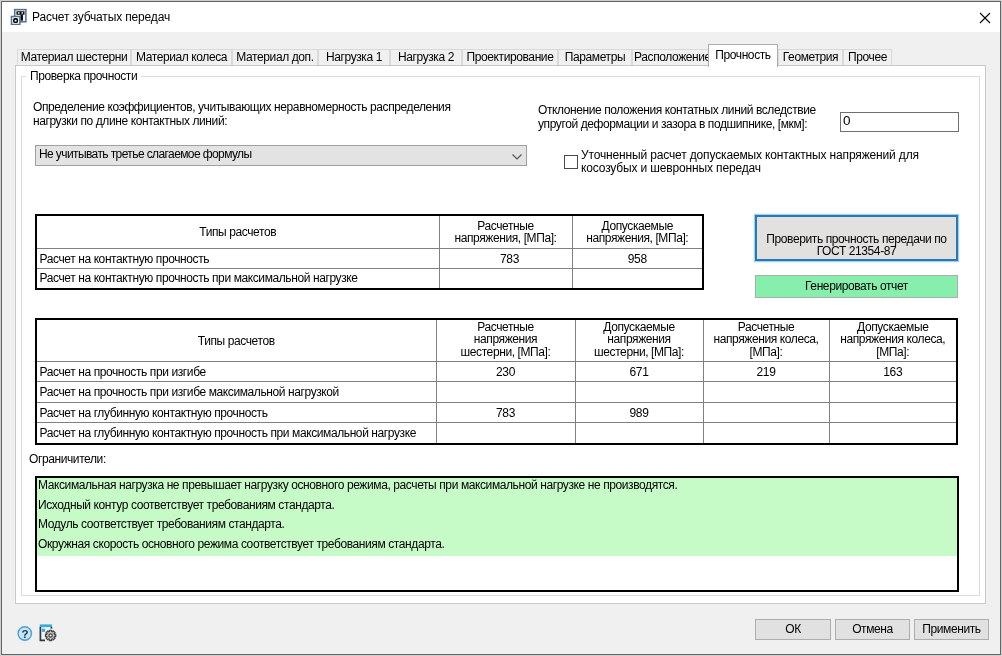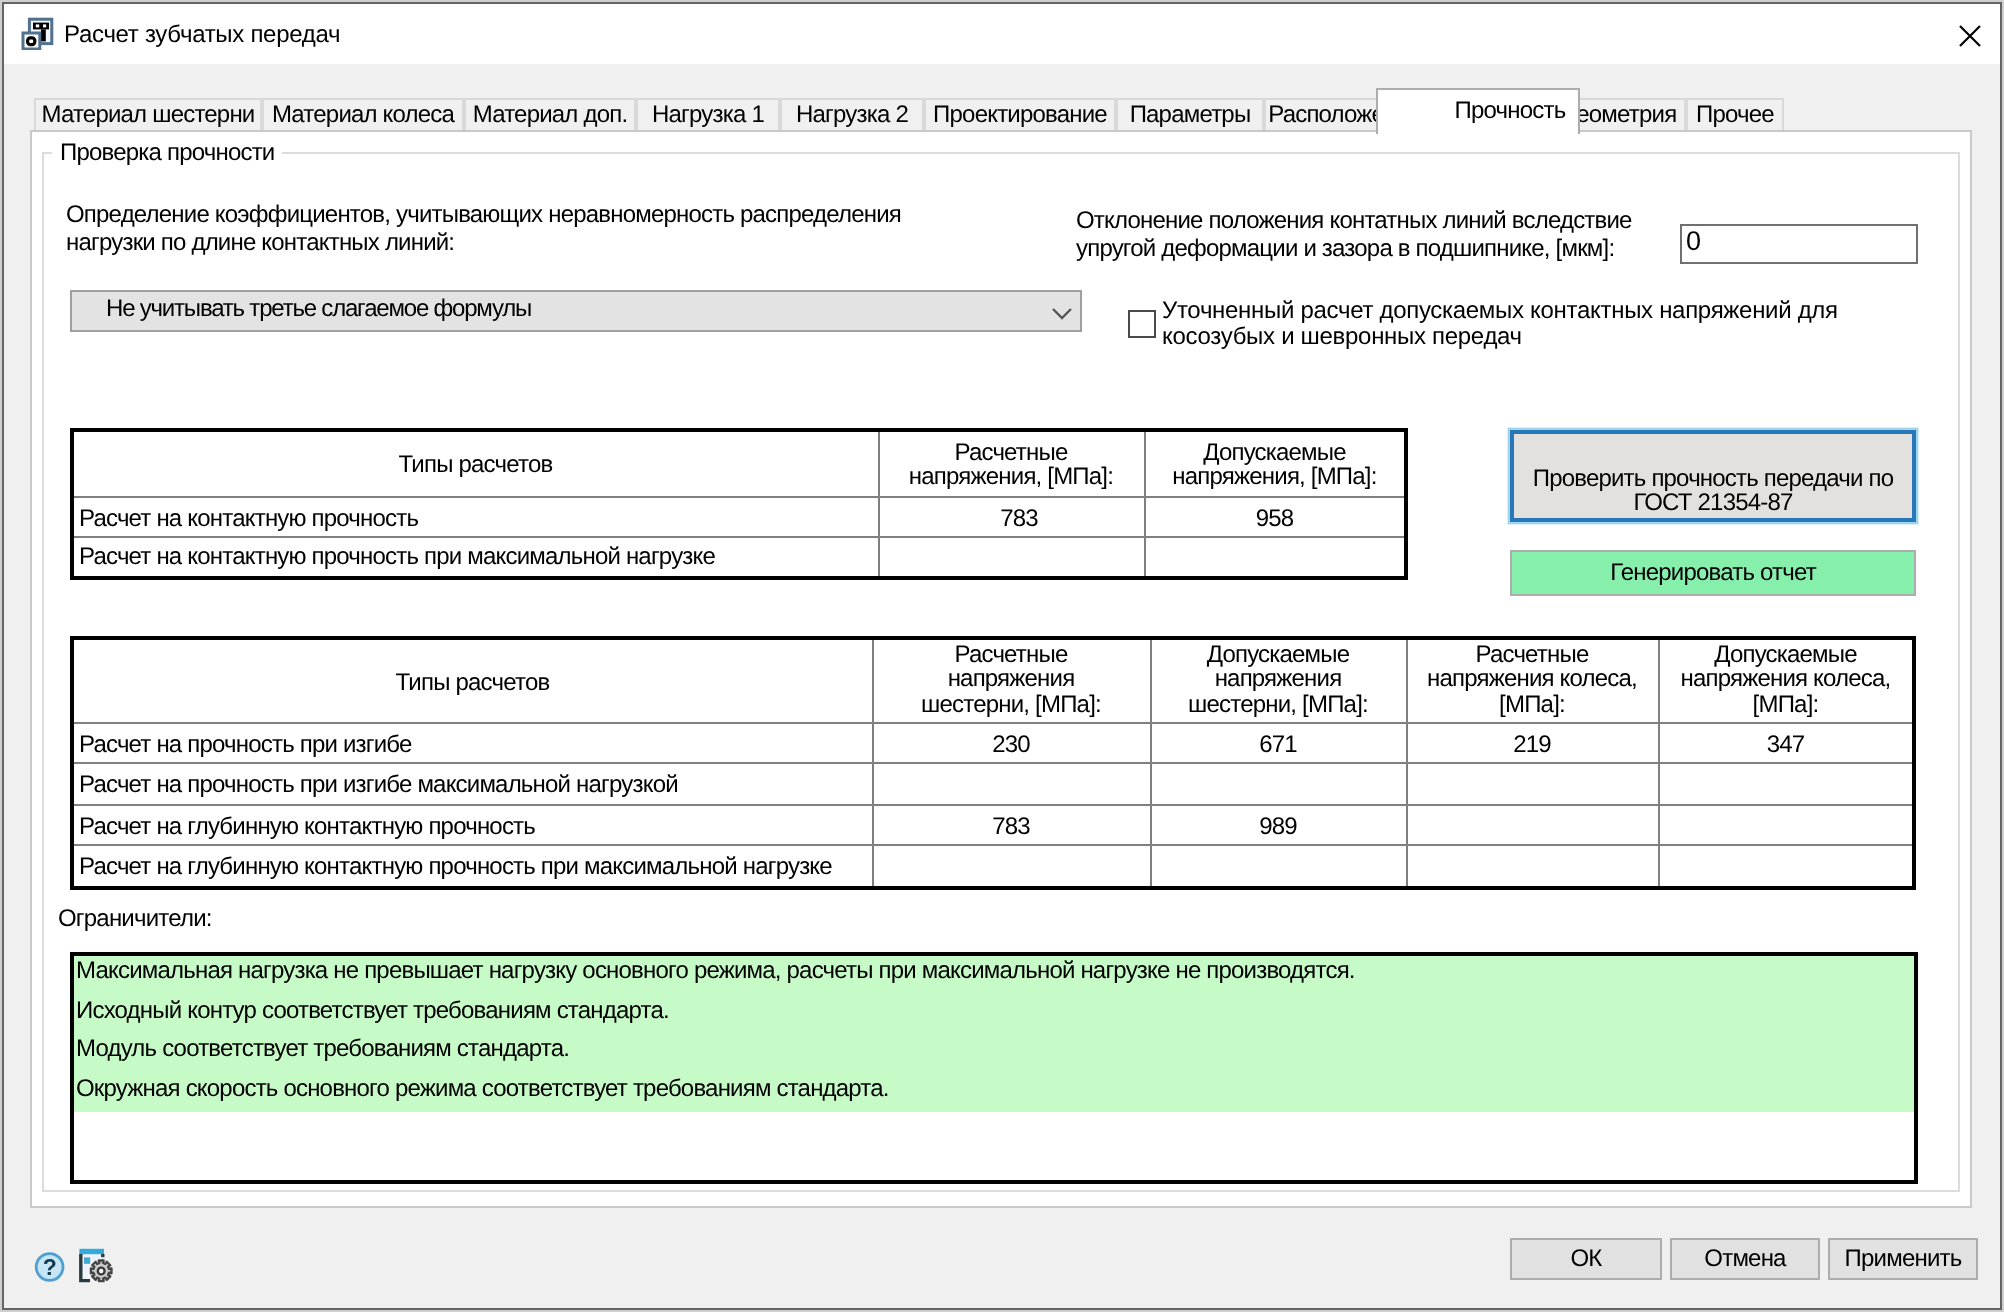--- a/index.html
+++ b/index.html
@@ -14,21 +14,21 @@
 .tab{top:47px;height:15px;background:#f0f0f0;border:1px solid #d9d9d9;border-bottom:none;
   text-align:center;line-height:15px;z-index:2;}
 #tabactive{top:42px;height:22px;background:#fff;border:1px solid #acacac;border-bottom:none;
   text-align:center;line-height:20px;z-index:5;}
 #page{left:13px;top:63px;width:969px;height:537px;background:#fff;border:1px solid #c9c9c9;z-index:1;}
 #groupbox{left:5px;top:10px;width:957px;height:518px;border:1px solid #dcdcdc;}
 #grouplabel{left:10px;top:3px;background:#fff;padding:0 4px;z-index:2;}
 #ptext1{left:17px;top:34px;width:480px;line-height:14px;}
 #ptext2{left:522px;top:37px;width:330px;line-height:14px;}
 #inputbox{left:824px;top:46px;width:115px;height:17.5px;border:1px solid #707070;background:#fff;padding-left:2px;line-height:16px;font-size:13.5px;}
-#combo{left:19px;top:79px;width:487px;height:19px;background:#e3e3e3;border:1px solid #a0a0a0;padding-left:17px;line-height:17px;letter-spacing:-0.6px;}
+#combo{left:19px;top:79px;width:487px;height:19px;background:#e3e3e3;border:1px solid #a0a0a0;padding-left:3px;line-height:17px;letter-spacing:-0.6px;}
 #chkbox{left:548px;top:89px;width:12px;height:12px;background:#fff;border:1px solid #4a4a4a;}
 #chktext{left:565px;top:83px;width:370px;line-height:13px;letter-spacing:-0.15px;}
 #btn1{left:739px;top:149px;width:199px;height:24.5px;background:#e2e1e0;border:2px solid #2878b8;
   text-align:center;line-height:11.5px;padding-top:17px;box-shadow:0 0 0 1.2px #9fd4ef;}
 #btn2{left:739px;top:208.5px;width:201px;height:21px;background:#86efac;border:1px solid #adadad;
   text-align:center;line-height:20px;}
 
 table{border-collapse:collapse;table-layout:fixed;border:2px solid #000;}
 td{border:1px solid #808080;overflow:hidden;white-space:nowrap;padding:0;}
 .t{position:absolute;}
@@ -63,21 +63,21 @@
   </svg>
 
   <div class="tab abs" style="left:15px;width:112px;">Материал шестерни</div>
   <div class="tab abs" style="left:129px;width:99px;">Материал колеса</div>
   <div class="tab abs" style="left:230px;width:84px;">Материал доп.</div>
   <div class="tab abs" style="left:316px;width:70px;">Нагрузка 1</div>
   <div class="tab abs" style="left:388px;width:70px;">Нагрузка 2</div>
   <div class="tab abs" style="left:460px;width:94px;">Проектирование</div>
   <div class="tab abs" style="left:556px;width:72px;">Параметры</div>
   <div class="tab abs" style="left:630px;width:79px;">Расположение</div>
-  <div id="tabactive" class="abs" style="left:686px;width:68px;padding-left:32px;">Прочность</div>
+  <div id="tabactive" class="abs" style="left:706px;width:68px;">Прочность</div>
   <div class="tab abs" style="left:776px;width:63px;">Геометрия</div>
   <div class="tab abs" style="left:841px;width:47px;">Прочее</div>
 
   <div id="page" class="abs">
     <div id="groupbox" class="abs"></div>
     <div id="grouplabel" class="abs">Проверка прочности</div>
     <div id="ptext1" class="abs">Определение коэффициентов, учитывающих неравномерность распределения<br>нагрузки по длине контактных линий:</div>
     <div id="ptext2" class="abs">Отклонение положения контатных линий вследствие<br>упругой деформации и зазора в подшипнике, [мкм]:</div>
     <div id="inputbox" class="abs">0</div>
     <div id="combo" class="abs">Не учитывать третье слагаемое формулы
@@ -129,21 +129,21 @@
               <td class="hd3">Расчетные<br>напряжения<br>шестерни, [МПа]:</td>
               <td class="hd3">Допускаемые<br>напряжения<br>шестерни, [МПа]:</td>
               <td class="hd3">Расчетные<br>напряжения колеса,<br>[МПа]:</td>
               <td class="hd3">Допускаемые<br>напряжения колеса,<br>[МПа]:</td>
             </tr>
       <tr style="height:20px;">
               <td class="l">Расчет на прочность при изгибе</td>
               <td class="c">230</td>
               <td class="c">671</td>
               <td class="c">219</td>
-              <td class="c">347</td>
+              <td class="c">163</td>
             </tr>
       <tr style="height:21px;">
               <td class="l">Расчет на прочность при изгибе максимальной нагрузкой</td>
               <td></td>
               <td></td>
               <td></td>
               <td></td>
             </tr>
       <tr style="height:20px;">
               <td class="l">Расчет на глубинную контактную прочность</td>

